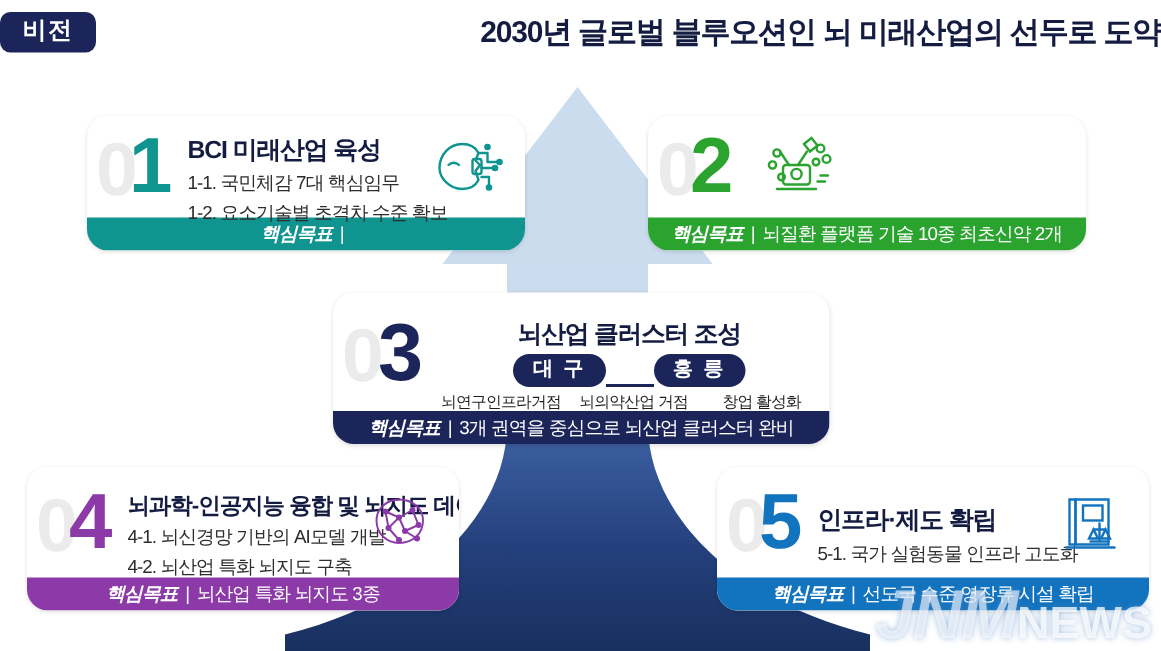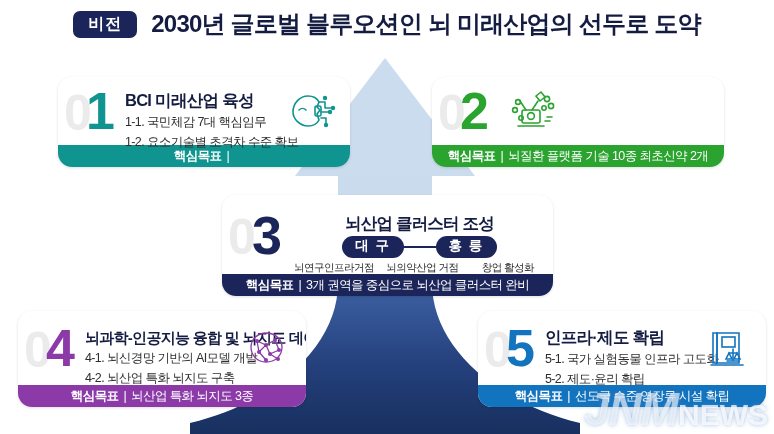--- a/index.html
+++ b/index.html
@@ -46,37 +46,37 @@
   }
   .arrow-base svg { display:block; }
 
   
   .vision-row {
     position: absolute;
     left: 0; top: 8px;
     width: 774px;
     display: flex;
     align-items: center;
-    justify-content: center;
+    justify-content: space-between;
     gap: 14px;
     z-index: 6;
   }
   .vision-badge {
     background: #1b2559;
     color: #ffffff;
     font-size: 16px;
     font-weight: bold;
     letter-spacing: 1px;
     padding: 5px 15px 6px;
     border-radius: 7px;
     line-height: 1;
   }
   .vision-title {
     color: #151c42;
-    font-size: 24px;
+    font-size: 20px;
     font-weight: bold;
     letter-spacing: -0.8px;
     white-space: nowrap;
   }
 
   
   .card {
     position: absolute;
     background: #ffffff;
     border-radius: 14px;
@@ -145,21 +145,21 @@
   .card-foot {
     height: 22px;
     display: flex;
     align-items: center;
     justify-content: center;
     color: #ffffff;
     font-size: 12.5px;
     letter-spacing: -0.6px;
     white-space: nowrap;
   }
-  .card-foot b { font-weight: bold; margin-right: 4px; }
+  .card-foot b { font-weight: bold; margin-right: 4px; font-style: italic; }
   .card-foot .bar { margin: 0 5px 0 1px; }
 
   
   #card1 { left: 58px;  top: 77px;  width: 292px; height: 90px; }
   #card2 { left: 432px; top: 77px;  width: 292px; height: 90px; }
   #card3 { left: 222px; top: 195px; width: 331px; height: 101px; }
   #card4 { left: 18px;  top: 311px; width: 288px; height: 96px; }
   #card5 { left: 478px; top: 311px; width: 288px; height: 96px; }
 
   
@@ -168,21 +168,21 @@
   .c3-title {
     font-size: 16.5px;
     font-weight: bold;
     letter-spacing: -0.8px;
     color: #151c42;
     text-align: center;
     line-height: 1.1;
   }
   .pill-row {
     display: flex;
-    align-items: center;
+    align-items: flex-end;
     justify-content: center;
     margin-top: 4px;
   }
   .pill {
     background: #1b2559;
     color: #ffffff;
     font-size: 13.5px;
     font-weight: bold;
     letter-spacing: 1.5px;
     padding: 3px 13px 4px;
@@ -373,21 +373,20 @@
     </div>
   </div>
 
   <div class="card" id="card5">
     <div class="card-body">
       <div class="ghost-zero">0</div>
       <div class="big-num" style="color:#1273be">5</div>
       <div class="card-text">
         <div class="card-title">인프라·제도 확립</div>
         <div class="card-sub">5-1. 국가 실험동물 인프라 고도화</div>
-        <div class="card-sub">5-2. 제도·윤리 확립</div>
       </div>
       <div class="card-icon">
         <svg width="52" height="46" viewBox="0 0 52 46" fill="none" stroke="#1273be" stroke-width="1.6" stroke-linecap="round">
           <path d="M10 8h4v30h-4z"></path>
           <path d="M14 8h22v30H14z"></path>
           <rect x="19" y="12" width="13" height="10"></rect>
           <path d="M30 24v12M24 36h12"></path>
           <path d="M26 28h8"></path>
           <path d="M26 28l-3 6h6z"></path>
           <path d="M34 28l3 6h-6z"></path>

